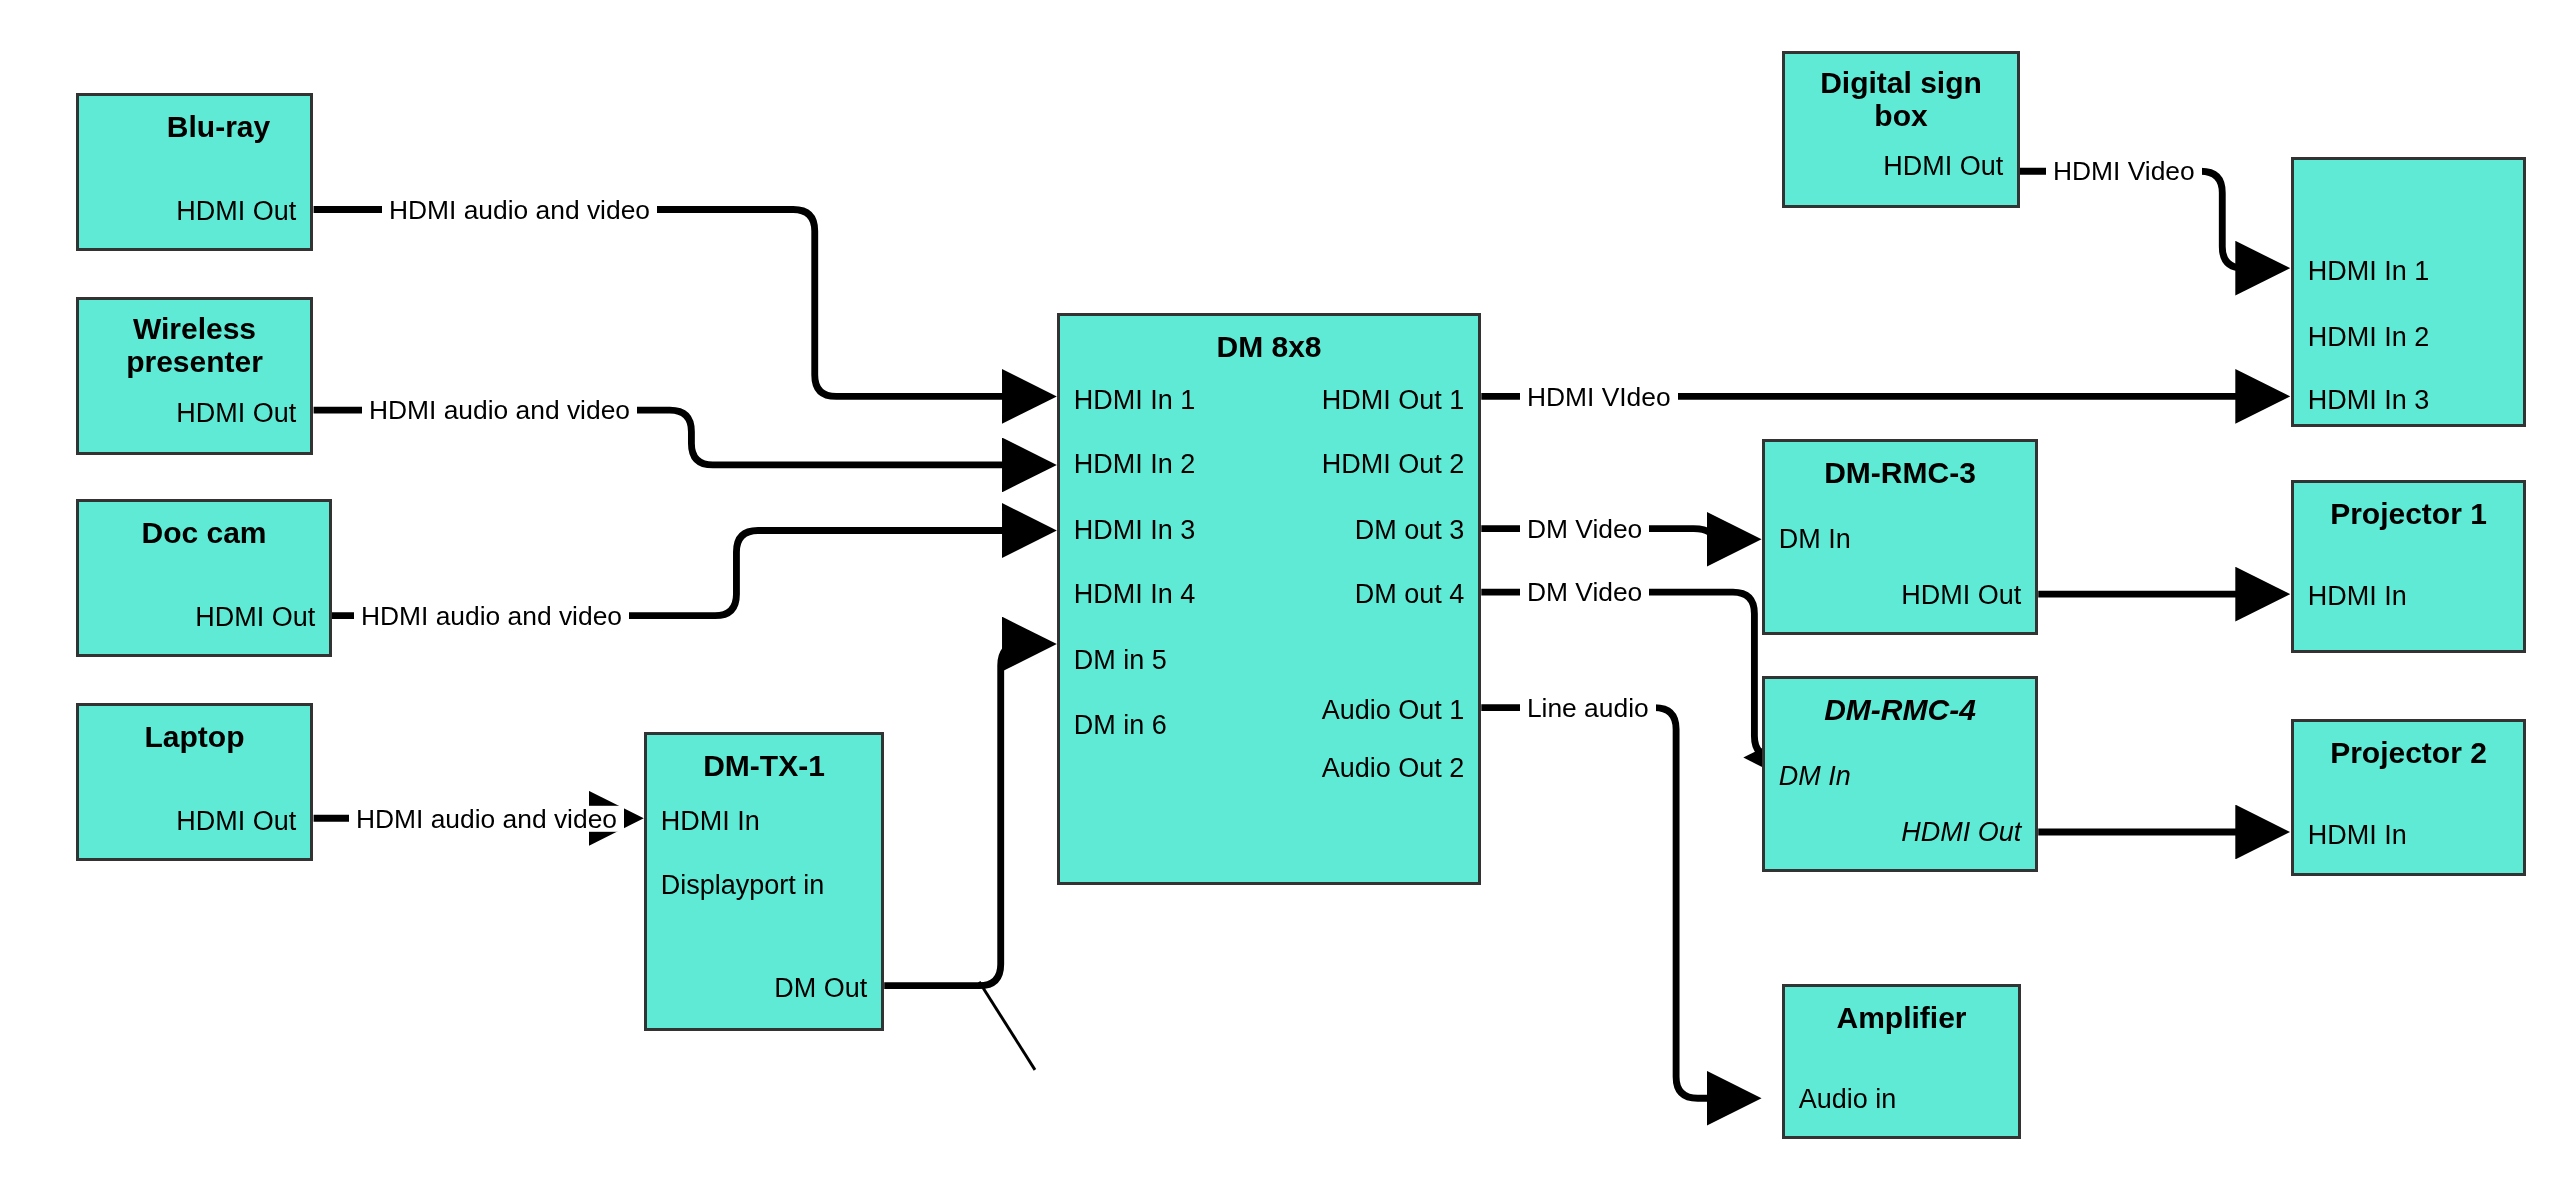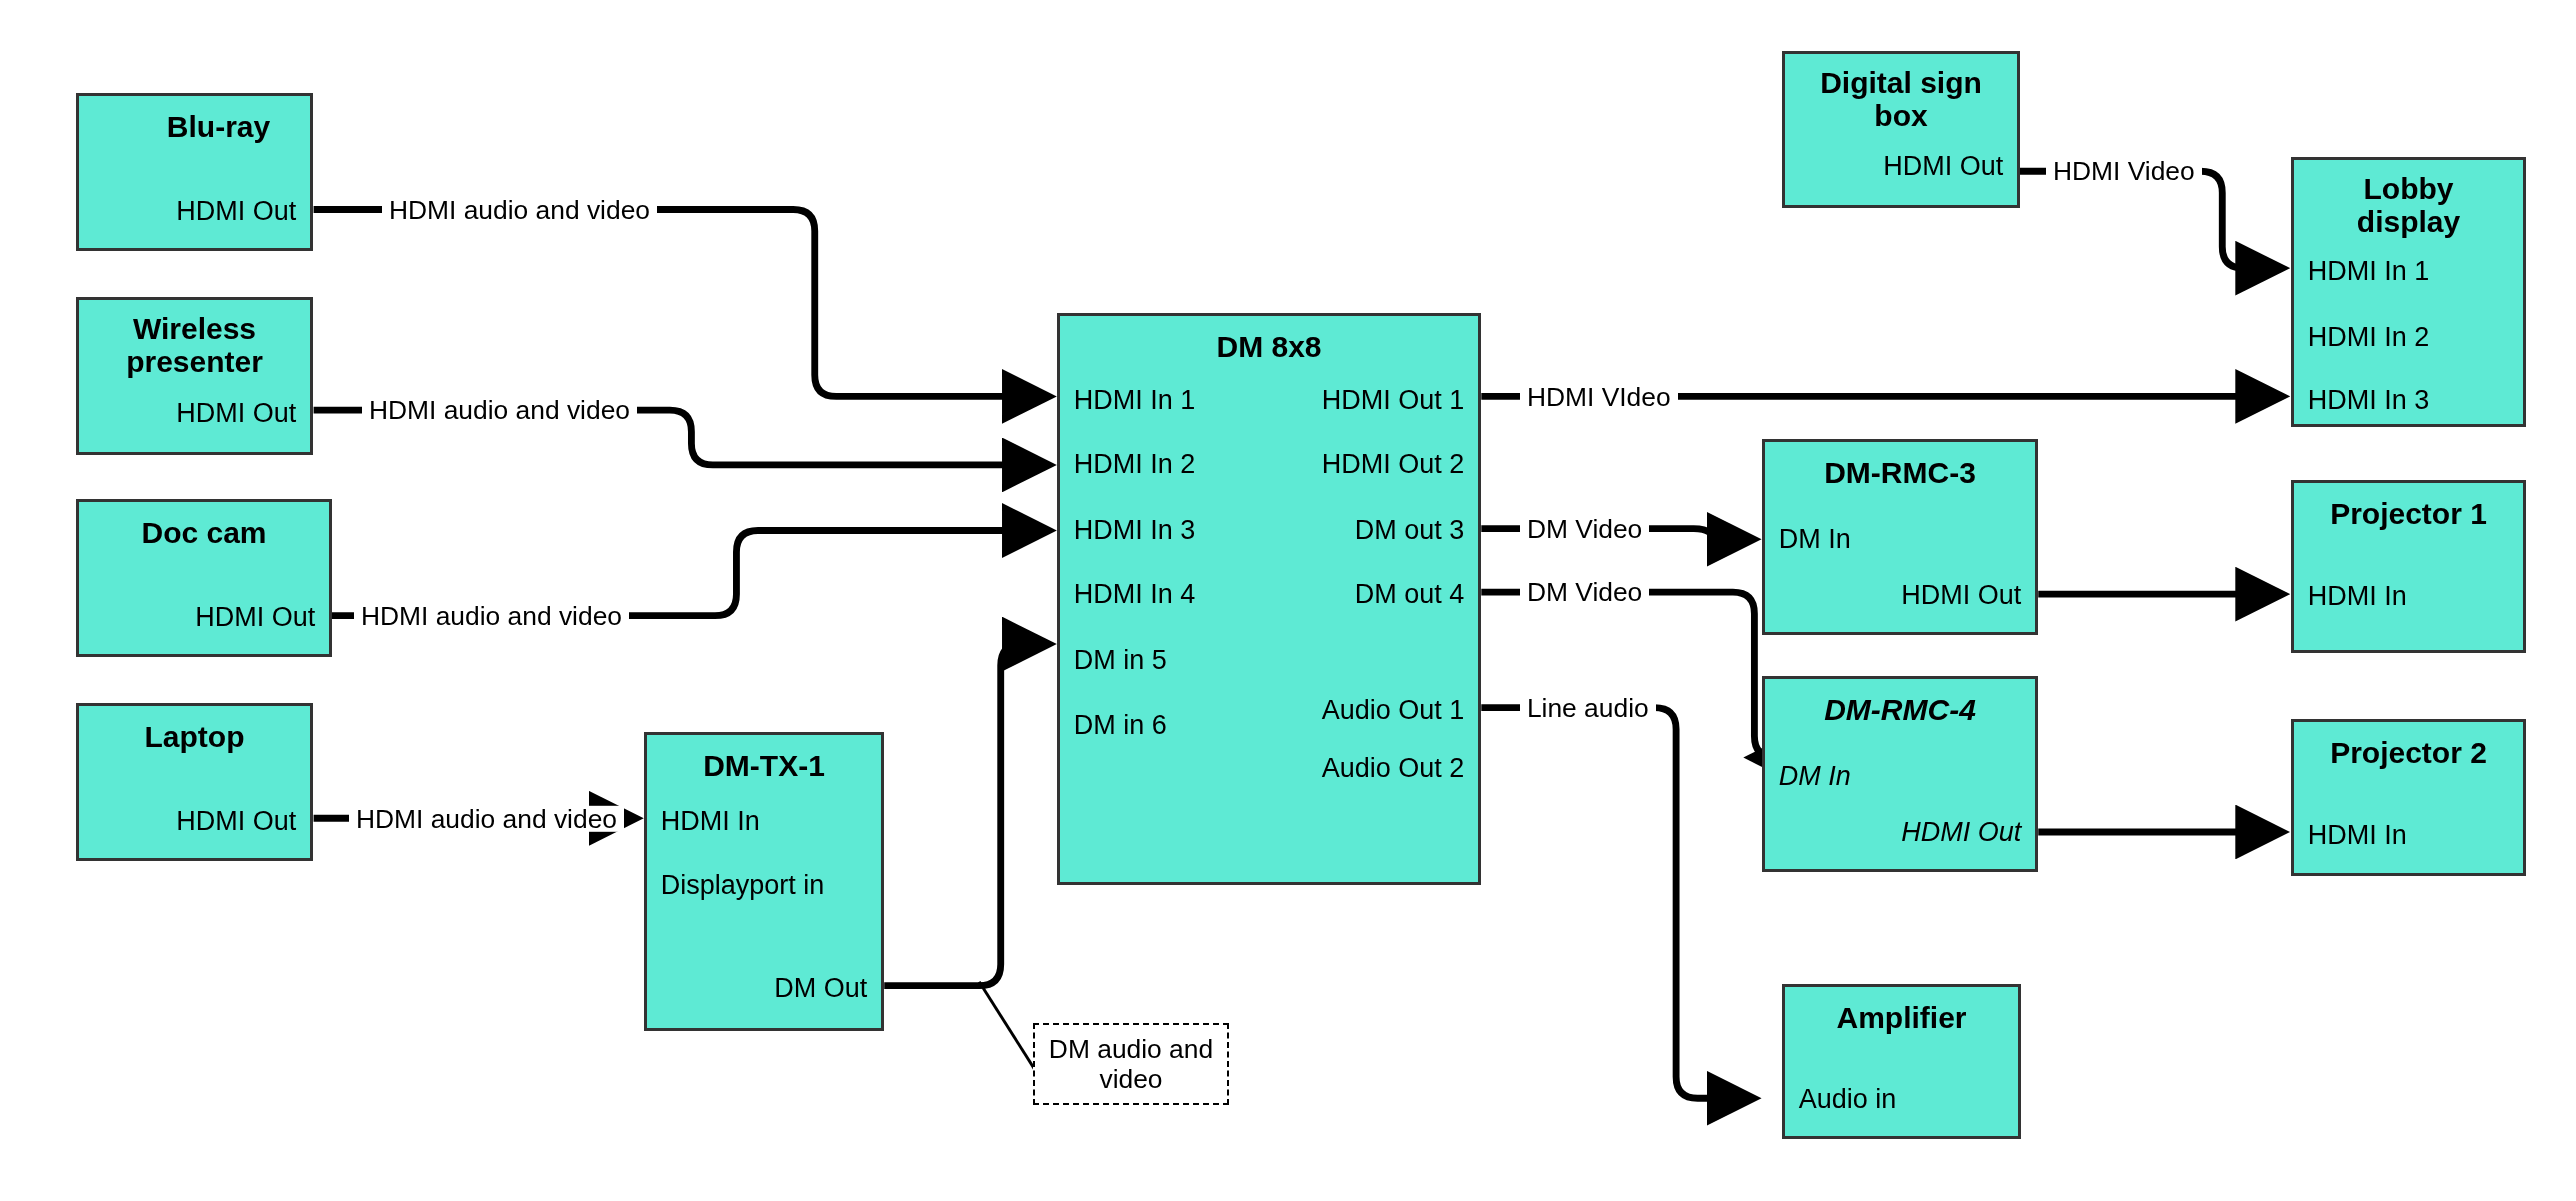--- a/index.html
+++ b/index.html
@@ -121,21 +121,20 @@
   <div class="wlabel" style="left:362px;  top:410px;">HDMI audio and video</div>
   <div class="wlabel" style="left:354px;  top:616px;">HDMI audio and video</div>
   <div class="wlabel" style="left:349px;  top:819px;">HDMI audio and video</div>
 
   <div class="wlabel" style="left:2046px; top:171px;">HDMI Video</div>
   <div class="wlabel" style="left:1520px; top:397px;">HDMI VIdeo</div>
   <div class="wlabel" style="left:1520px; top:529px;">DM Video</div>
   <div class="wlabel" style="left:1520px; top:592px;">DM Video</div>
   <div class="wlabel" style="left:1520px; top:708px;">Line audio</div>
 
-  <div class="callout" style="left:1033px; top:1023px; width:196px; height:82px;">DM audio and video</div>
 
   <div class="node" style="left:76px; top:93px; width:237px; height:158px;padding-left:48px;">
     <div class="title" style="margin-top:13.7px;">Blu-ray</div>
     <div class="port right" style="top:101px;">HDMI Out</div>
   </div>
 
   <div class="node" style="left:76px; top:297px; width:237px; height:158px;">
     <div class="title" style="margin-top:11.7px;">Wireless
 presenter</div>
     <div class="port right" style="top:99px;">HDMI Out</div>
@@ -176,22 +175,20 @@
     <div class="port right" style="top:438px;">Audio Out 2</div>
   </div>
 
   <div class="node" style="left:1782px; top:51px; width:238px; height:157px;">
     <div class="title" style="margin-top:11.7px;">Digital sign
 box</div>
     <div class="port right" style="top:98px;">HDMI Out</div>
   </div>
 
   <div class="node" style="left:2291px; top:157px; width:235px; height:270px;">
-    <div class="title" style="margin-top:11.7px;">Lobby
-display</div>
     <div class="port left" style="top:97px;">HDMI In 1</div>
     <div class="port left" style="top:163px;">HDMI In 2</div>
     <div class="port left" style="top:226px;">HDMI In 3</div>
   </div>
 
   <div class="node" style="left:1762px; top:439px; width:276px; height:196px;">
     <div class="title" style="margin-top:13.7px;">DM-RMC-3</div>
     <div class="port left" style="top:83px;">DM In</div>
     <div class="port right" style="top:139px;">HDMI Out</div>
   </div>

